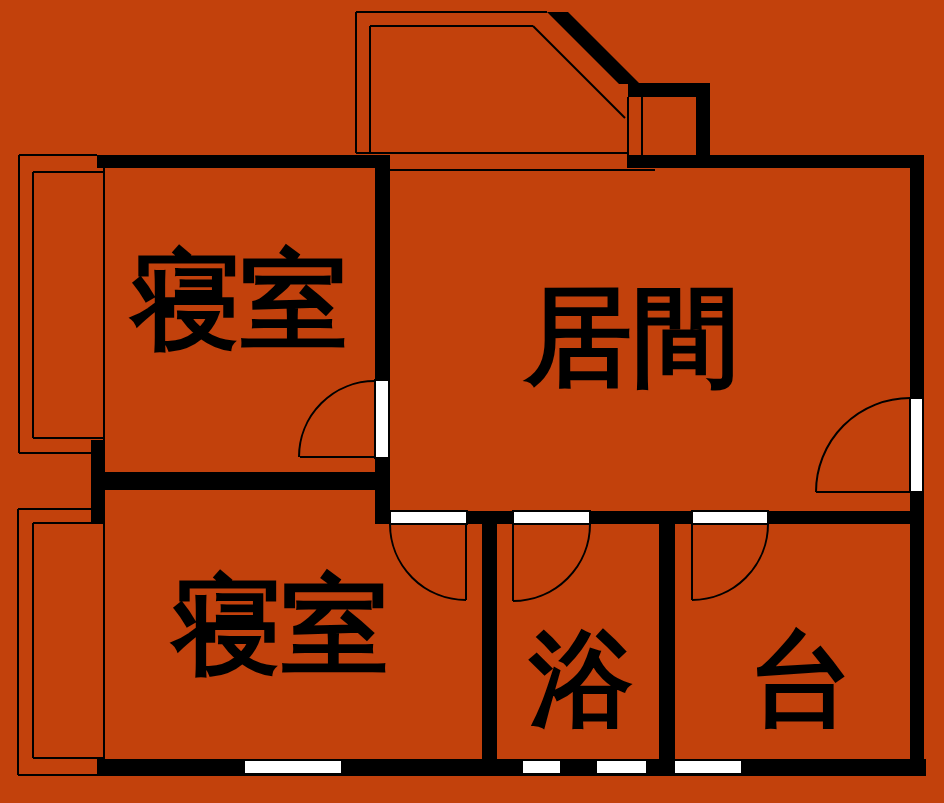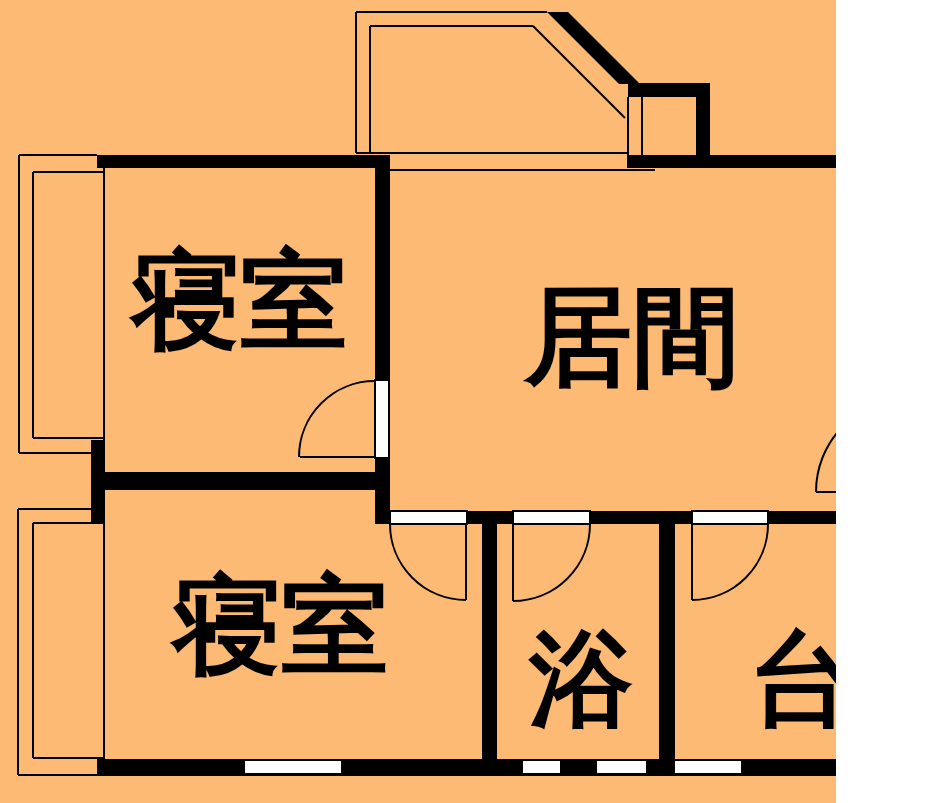--- a/index.html
+++ b/index.html
@@ -2,23 +2,23 @@
 <html><head>
 <meta charset="utf-8">
 <style>
   html, body {
     margin: 0;
     padding: 0;
     background: #ffffff;
   }
   .plan-wrap {
     position: relative;
-    width: 836px;
+    width: 944px;
     height: 803px;
-    background: #fdba74;
+    background: #c2410c;
     overflow: hidden;
   }
   svg { display: block; }
   .wall { fill: #000000; }
   .slot { fill: #ffffff; }
   .opening { fill: #ffffff; stroke: #000000; stroke-width: 2; }
   .thin { stroke: #000000; stroke-width: 2; fill: none; }
   .door { stroke: #000000; stroke-width: 2; fill: none; }
   .room-label {
     font-family: "Liberation Sans", "DejaVu Sans", sans-serif;

